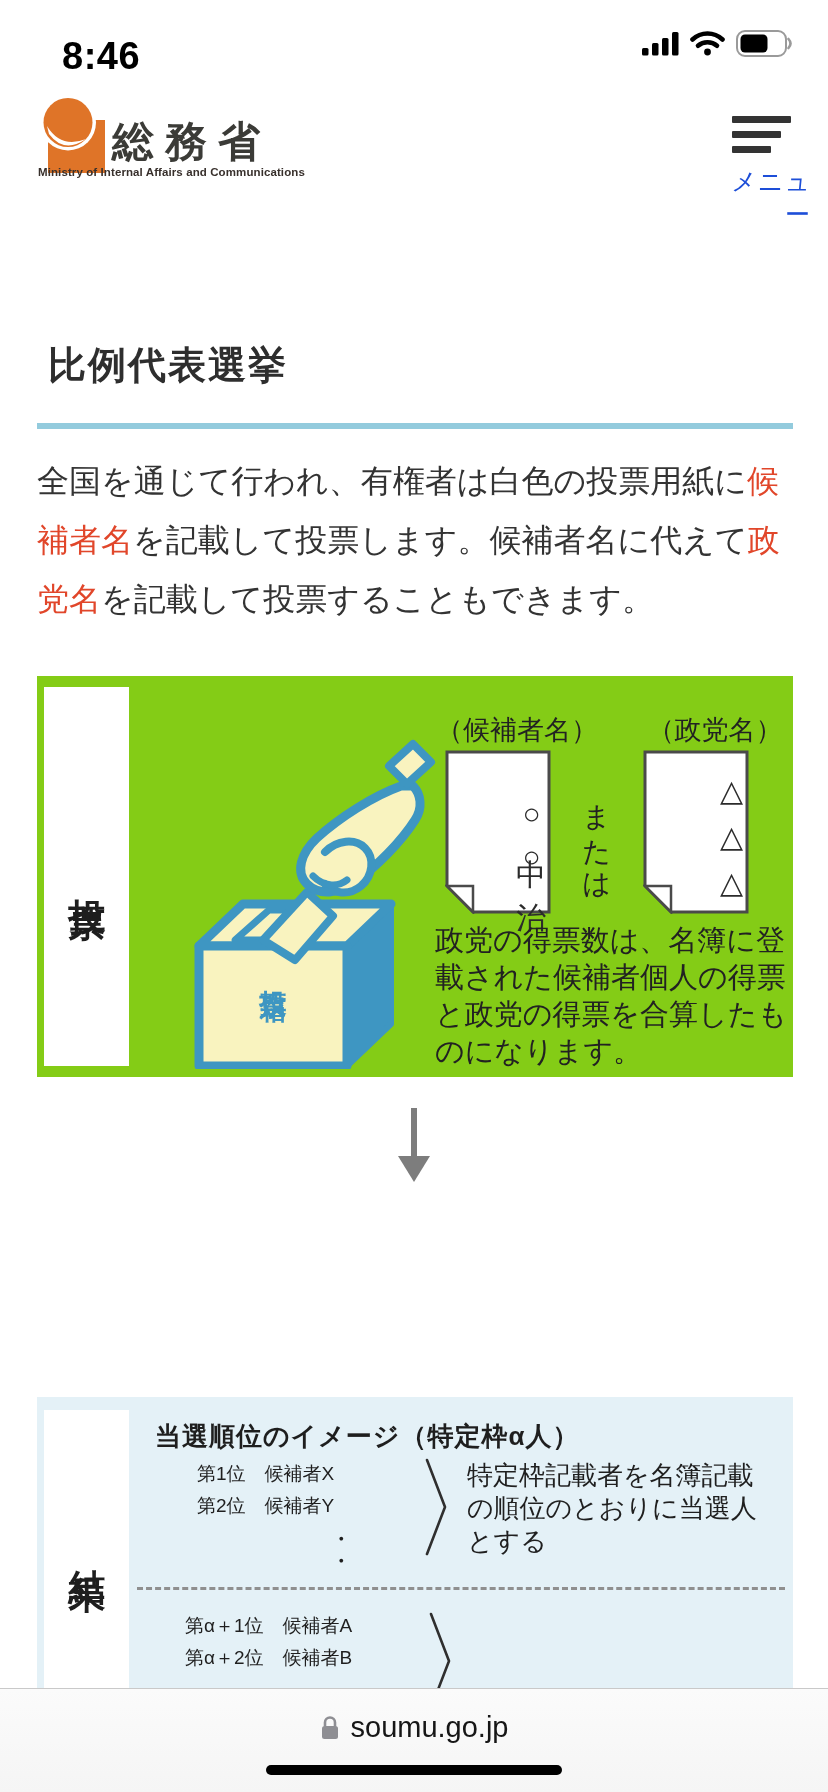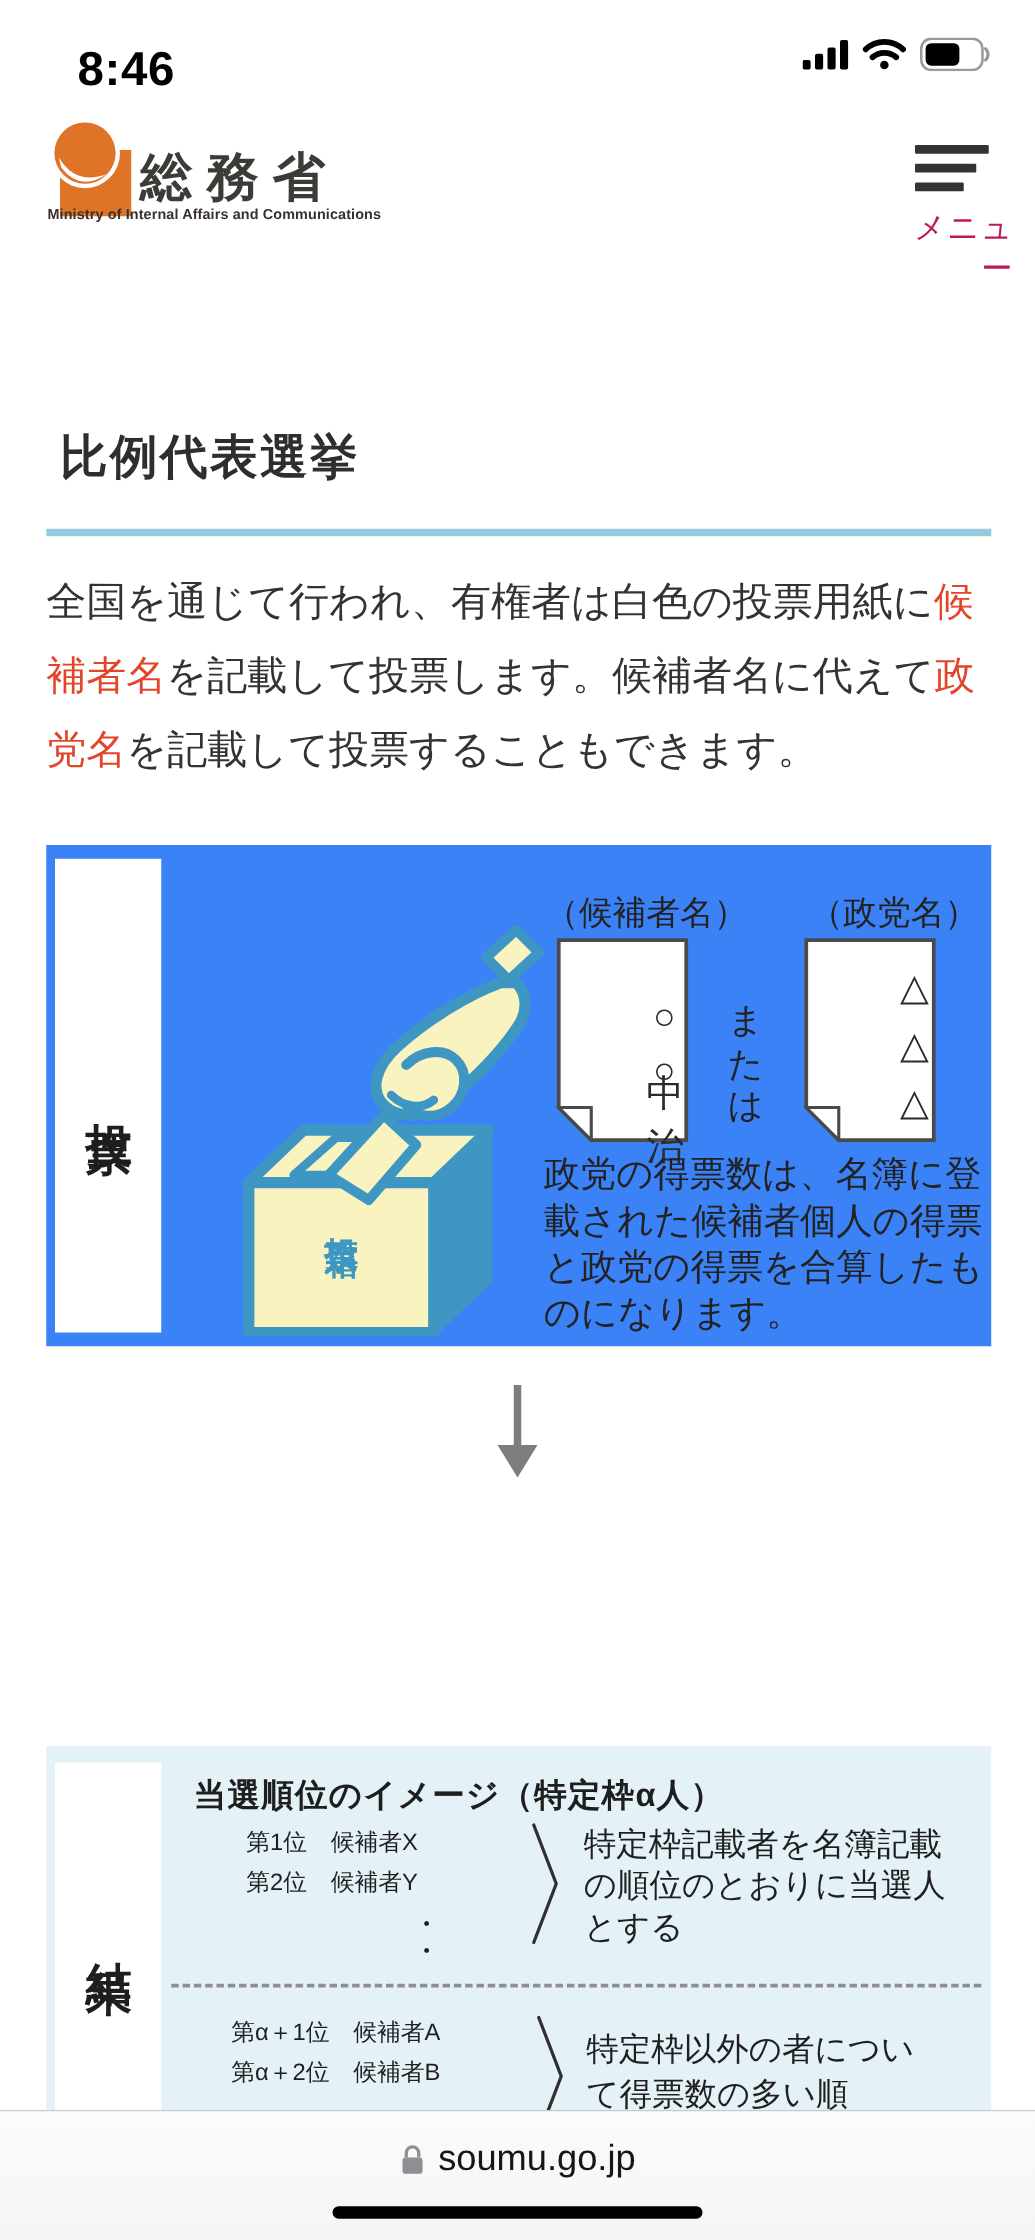--- a/index.html
+++ b/index.html
@@ -22,37 +22,37 @@
                 color:#3b3b37; letter-spacing:11px; white-space:nowrap; }
   .logo-sub { position:absolute; left:-4px; top:70px; font-size:11.5px; font-weight:700;
               color:#38302c; white-space:nowrap; letter-spacing:.1px; }
   .menu-btn { position:absolute; right:17px; top:22px; width:100px; background:none; border:none;
               cursor:pointer; text-align:right; }
   .menu-lines { display:block; margin-left:21px; width:59px; }
   .menu-lines i { display:block; height:7px; background:#333; border-radius:1px; margin-bottom:8px; }
   .menu-lines i:nth-child(1){ width:59px; }
   .menu-lines i:nth-child(2){ width:49px; }
   .menu-lines i:nth-child(3){ width:39px; margin-bottom:0; }
-  .menu-label { display:block; margin-top:12px; font-size:25px; color:#be185d; letter-spacing:1px; }
+  .menu-label { display:block; margin-top:12px; font-size:25px; color:#1d4ed8; letter-spacing:1px; }
 
   
   .page-title { position:absolute; left:48px; top:340px; font-size:38px; font-weight:700;
                 color:#2e2e2e; letter-spacing:2px; }
   .title-underline { position:absolute; left:37px; top:423px; width:756px; height:6px;
                      background:#93cbdd; }
 
   
   .body-text { position:absolute; left:37px; width:760px; font-size:32px; line-height:59px;
                color:#333; text-align:left; word-break:break-all; }
   .p1 { top:452px; }
   .p2 { top:1226px; }
   .red { color:#e1462a; }
 
   
-  .vote-box { position:absolute; left:37px; top:676px; width:756px; height:401px; background:#3b82f6; }
+  .vote-box { position:absolute; left:37px; top:676px; width:756px; height:401px; background:#84cc16; }
   .side-strip { position:absolute; left:7px; top:11px; width:85px; height:379px; background:#fff;
                 display:flex; align-items:center; justify-content:center; }
   .v-text { writing-mode:vertical-rl; text-orientation:upright; }
   .side-label { font-size:37px; font-weight:700; color:#1e1e1e; letter-spacing:8px; }
   .ballot-illust { position:absolute; left:140px; top:58px; }
   .ballot-label { position:absolute; top:36px; width:170px; text-align:center; font-size:27px;
                   color:#222; font-weight:500; white-space:nowrap; }
   .lbl1 { left:395px; } .lbl2 { left:593px; }
   .paper { position:absolute; top:74px; width:106px; height:164px; }
   .paper1 { left:408px; } .paper2 { left:606px; }
@@ -223,24 +223,20 @@
     </div>
 
     <div class="dashed"></div>
 
     <div class="rank r2a">第α＋1位　候補者A</div>
     <div class="rank r2b">第α＋2位　候補者B</div>
     <div class="dot d3">・</div>
     <svg class="brace b2" width="24" height="100" viewBox="0 0 24 100">
       <polyline points="2,3 20,50 2,97" fill="none" stroke="#2f2f2f" stroke-width="2.6" stroke-linejoin="round" stroke-linecap="round"></polyline>
     </svg>
-    <div class="desc ds2">
-      <div>特定枠以外の者につい</div>
-      <div>て得票数の多い順</div>
-    </div>
   </figure>
 
   <div class="bottom-bar">
     <div class="domain-row">
       <svg width="20" height="27" viewBox="0 0 20 27">
         <path d="M5,12 V8.5 a5,5 0 0 1 10,0 V12" fill="none" stroke="#8e8e93" stroke-width="2.6"></path>
         <rect x="2" y="12" width="16" height="13" rx="2.5" fill="#8e8e93"></rect>
       </svg>
       <span class="domain-text">soumu.go.jp</span>
     </div>

